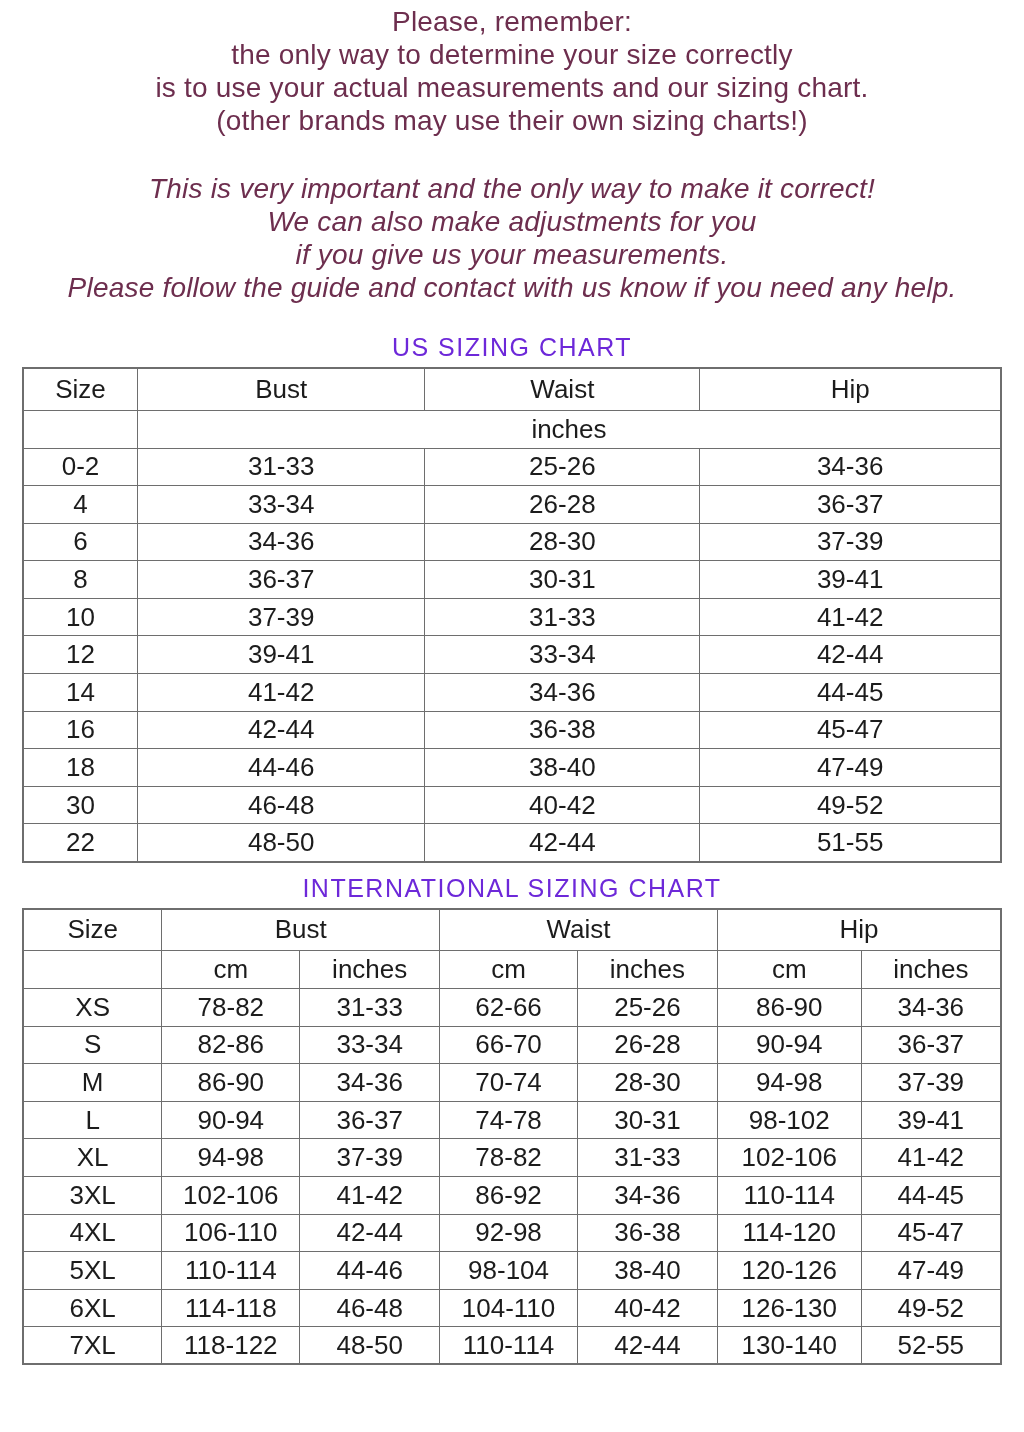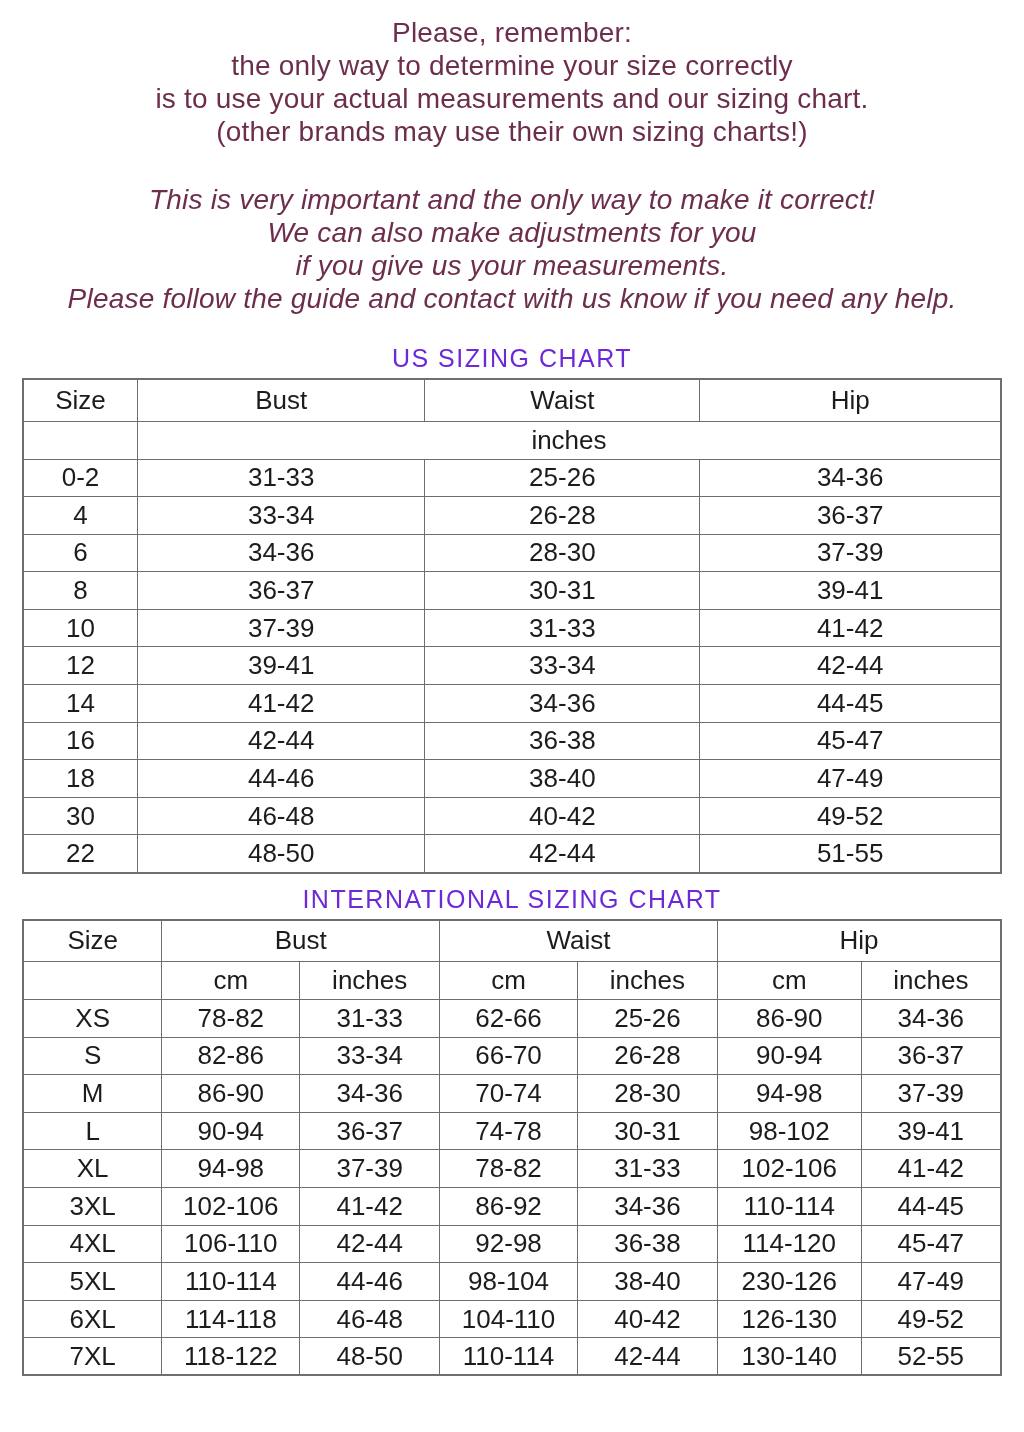--- a/index.html
+++ b/index.html
@@ -13,21 +13,21 @@
     padding: 0;
     background: #ffffff;
   }
   body {
     width: 1024px;
     height: 1432px;
     font-family: "Liberation Sans", sans-serif;
     overflow: hidden;
   }
   .intro {
-    padding-top: 16px;
+    padding-top: 5px;
     text-align: center;
     color: var(--intro-text, #6d2e4e);
   }
   .intro-line {
     font-size: 28px;
     line-height: 33px;
     font-weight: 400;
     letter-spacing: 0.2px;
     white-space: nowrap;
   }
@@ -269,21 +269,21 @@
         <td>36-38</td>
         <td>114-120</td>
         <td>45-47</td>
       </tr>
       <tr>
         <td>5XL</td>
         <td>110-114</td>
         <td>44-46</td>
         <td>98-104</td>
         <td>38-40</td>
-        <td>230-126</td>
+        <td>120-126</td>
         <td>47-49</td>
       </tr>
       <tr>
         <td>6XL</td>
         <td>114-118</td>
         <td>46-48</td>
         <td>104-110</td>
         <td>40-42</td>
         <td>126-130</td>
         <td>49-52</td>

